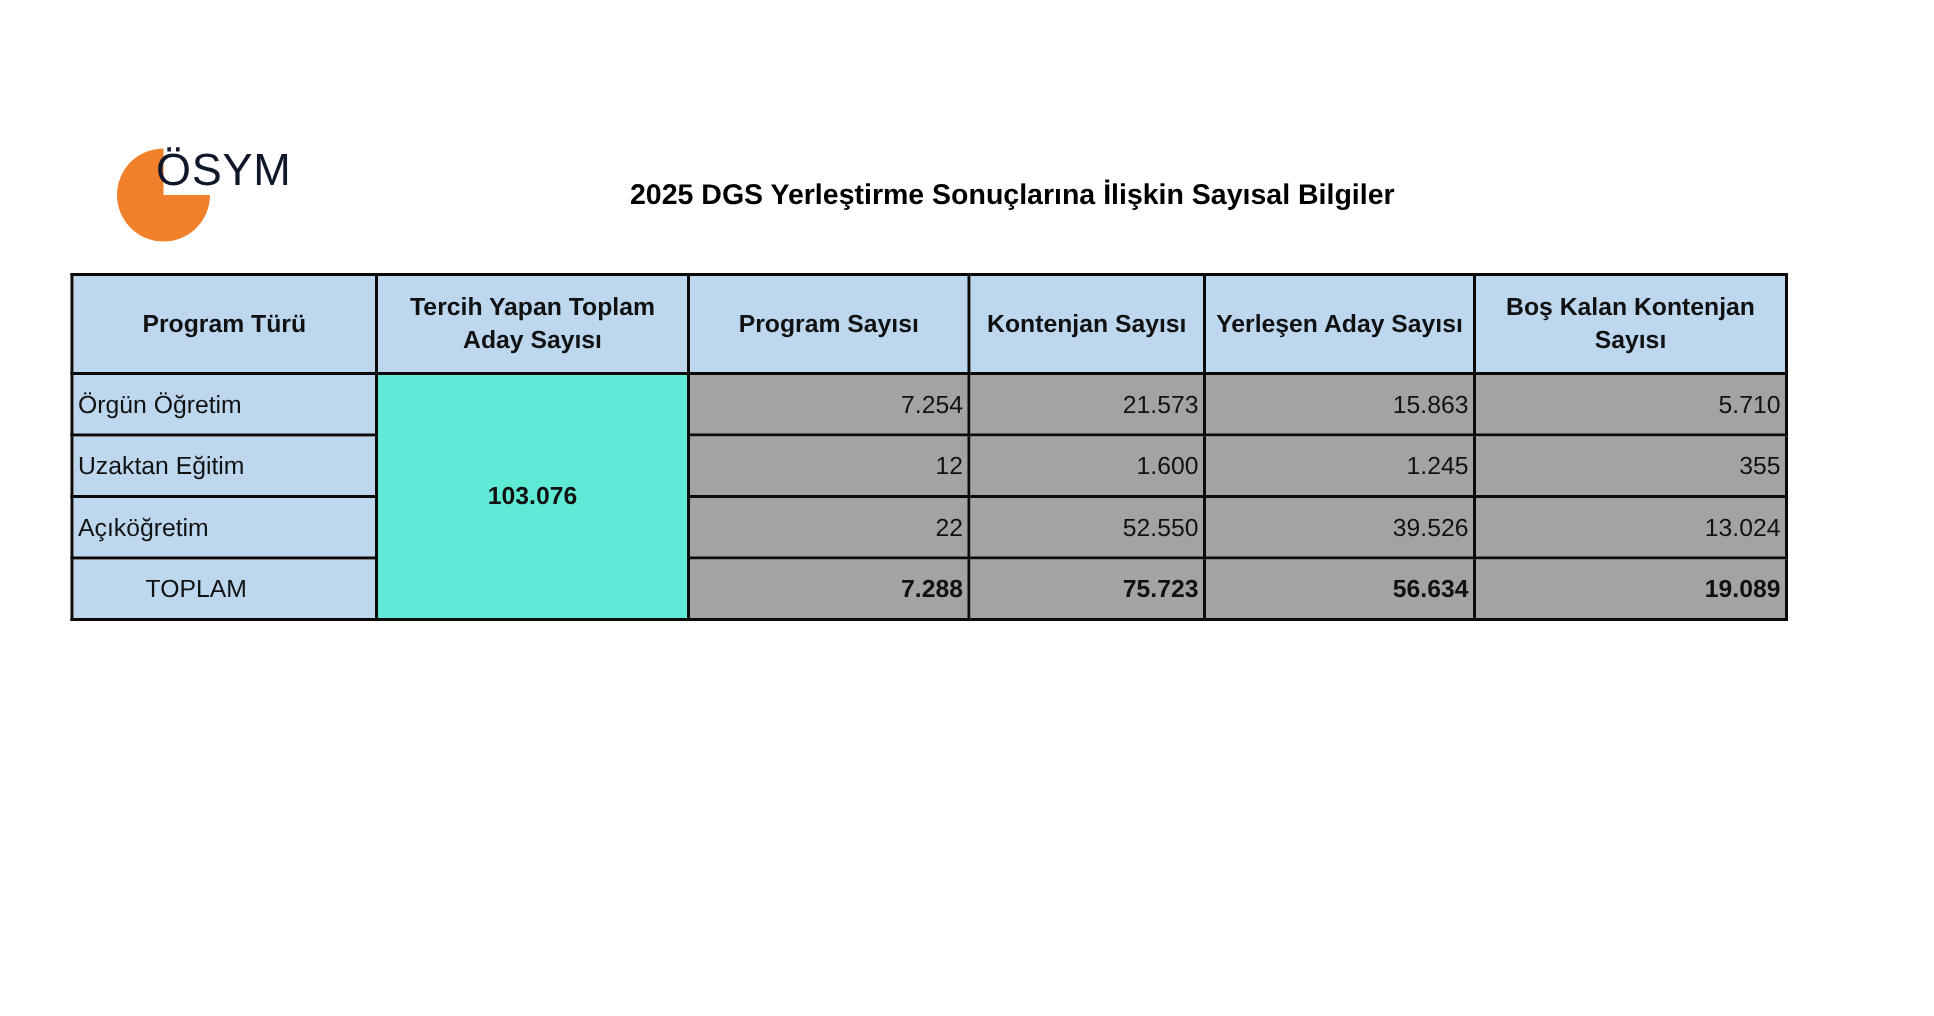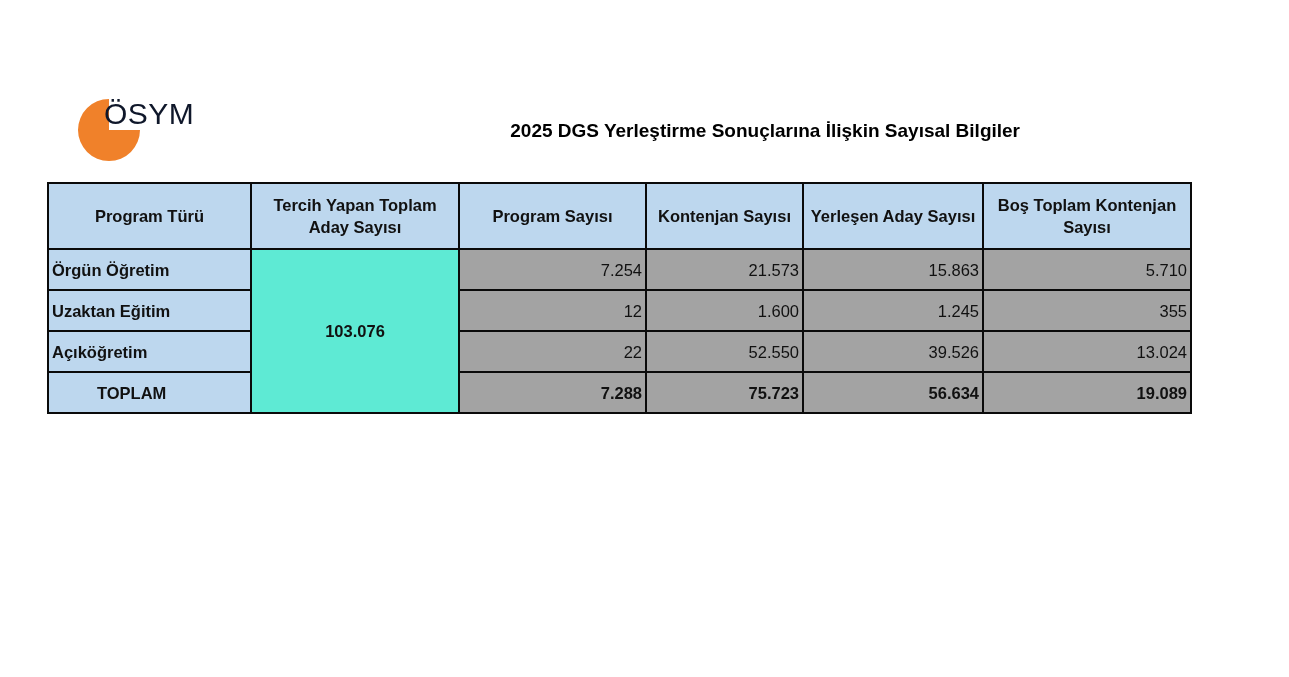--- a/index.html
+++ b/index.html
@@ -37,21 +37,21 @@
       font-size: 30px;
       letter-spacing: 0.5px;
       color: #0f172a;
       line-height: 34px;
     }
     .title {
       position: absolute;
       left: 420px;
       top: 119px;
       width: 600px;
-      text-align: right;
+      text-align: left;
       font-family: "Liberation Sans", sans-serif;
       font-weight: bold;
       font-size: 19px;
       line-height: 24px;
       color: #000;
     }
     table.data-table {
       position: absolute;
       left: 47px;
       top: 182px;
@@ -71,21 +71,21 @@
     }
     table.data-table th {
       background: #bdd7ee;
       font-weight: bold;
       text-align: center;
       height: 64px;
       white-space: normal;
     }
     td.rowhead {
       background: #bdd7ee;
-      font-weight: bold;
+      font-weight: normal;
       text-align: left;
     }
     td.num {
       text-align: right;
       background: #a3a3a3;
     }
     td.merged {
       text-align: center;
       font-weight: bold;
       background: #5eead4;
@@ -115,21 +115,21 @@
     <col style="width:180px">
     <col style="width:208px">
   </colgroup>
   <thead>
     <tr>
       <th>Program Türü</th>
       <th>Tercih Yapan Toplam Aday Sayısı</th>
       <th>Program Sayısı</th>
       <th>Kontenjan Sayısı</th>
       <th>Yerleşen Aday Sayısı</th>
-      <th>Boş Toplam Kontenjan Sayısı</th>
+      <th>Boş Kalan Kontenjan Sayısı</th>
     </tr>
   </thead>
   <tbody>
     <tr class="body-row">
       <td class="rowhead">Örgün Öğretim</td>
       <td class="merged" rowspan="4">103.076</td>
       <td class="num">7.254</td>
       <td class="num">21.573</td>
       <td class="num">15.863</td>
       <td class="num">5.710</td>

